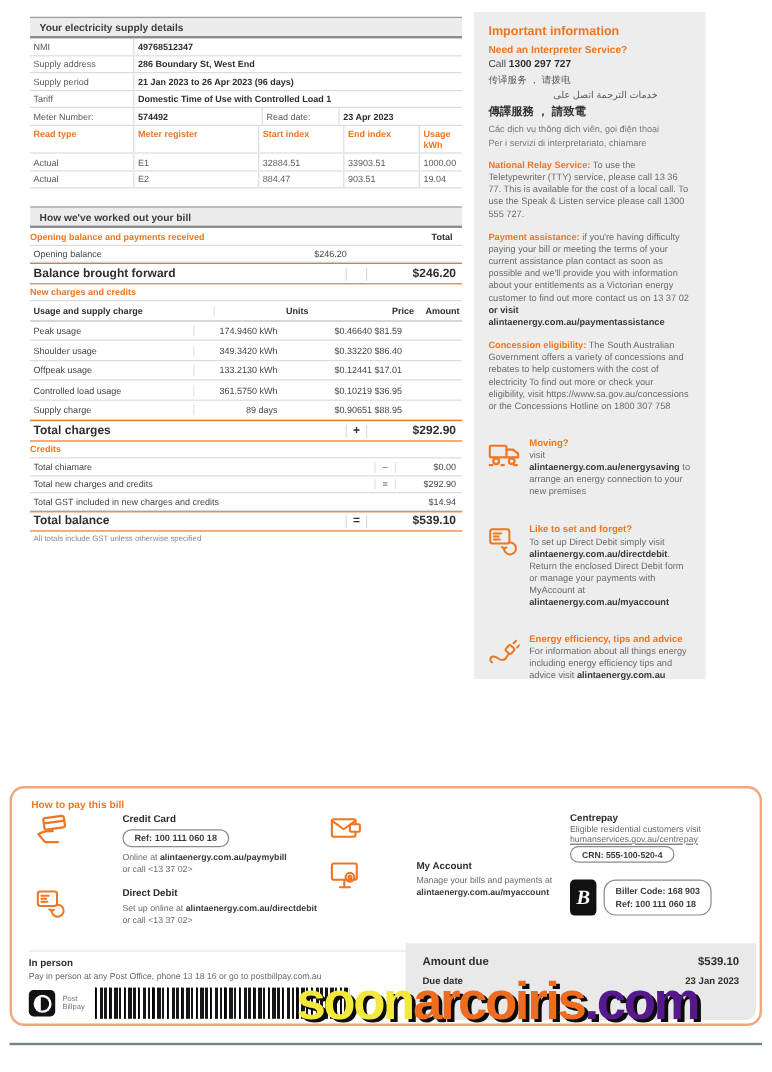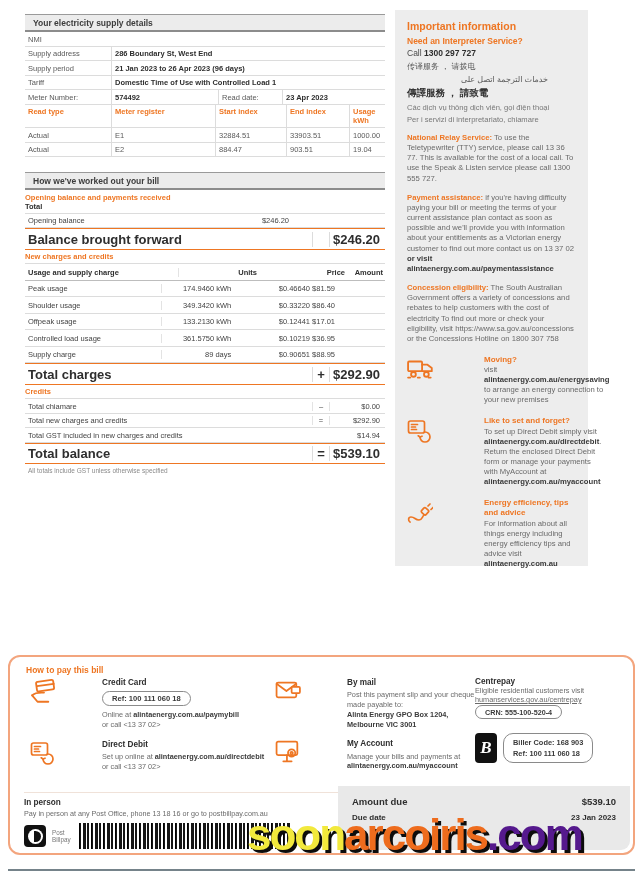--- a/index.html
+++ b/index.html
@@ -24,29 +24,29 @@
   .reg .r1{width:80px;}
   .reg .r2{width:97px;border-left:1px solid #dcdcdc;}
   .reg .r3{width:64px;border-left:1px solid #dcdcdc;}
   .reg .r4{width:56px;border-left:1px solid #dcdcdc;}
   .reg .r5{flex:1;border-left:1px solid #dcdcdc;}
   .reg-head span{color:#ee7623;font-weight:bold;}
 
   
   .bill{position:absolute;left:25px;top:172px;width:360px;}
   .bill .sechead{display:flex;justify-content:space-between;border-bottom:1px solid #dcdcdc;
-        font-size:7.5px;padding:2.5px 3px 2px 0;flex-direction:column;}
+        font-size:7.5px;padding:2.5px 3px 2px 0;}
   .bill .sechead .sh-l{color:#ee7623;font-weight:bold;}
   .bill .sechead .sh-r{font-weight:bold;color:#2e2e2e;padding-right:5px;}
   .openbal{display:flex;border-bottom:1px solid #dcdcdc;font-size:7.5px;padding:2.5px 0 2px 0;}
   .openbal .ob-l{flex:1;padding-left:3px;}
   .openbal .ob-v{width:118px;text-align:right;padding-right:4px;}
   .openbal .ob-pad{width:92px;}
   .hl-row{display:flex;border-top:1.5px solid #ee7623;border-bottom:1.5px solid #ee7623;
-        font-size:13px;font-weight:bold;color:#2e2e2e;padding:2.5px 0 2px 0;}
+        font-size:10px;font-weight:bold;color:#2e2e2e;padding:2.5px 0 2px 0;gap:24px;}
   .hl-row .h-l{flex:1;padding-left:3px;}
   .hl-row .h-op{width:16px;text-align:center;border-left:1px solid #dcdcdc;border-right:1px solid #dcdcdc;}
   .hl-row .h-v{width:50px;text-align:right;padding-right:5px;}
   .crow{display:flex;border-bottom:1px solid #dcdcdc;font-size:7.5px;padding:3.5px 0 3px 0;}
   .crow .cc1{width:150px;padding-left:3px;}
   .crow .cc2{width:78px;text-align:right;padding-right:4px;border-left:1px solid #e3e3e3;}
   .crow .cc3{width:40px;text-align:right;padding-right:2px;}
   .crow .cc4{width:42px;text-align:right;padding-right:2px;}
   .crow .cc5{flex:1;}
   .chead{font-weight:bold;color:#2e2e2e;border-bottom:1px solid #bdbdbd;}
@@ -62,21 +62,21 @@
   .info-title{color:#ee7623;font-weight:bold;font-size:10.5px;margin-bottom:4px;}
   .info-h{color:#ee7623;font-weight:bold;font-size:8.5px;margin-top:2px;}
   .call-line{font-size:8.5px;color:#4a4a4a;margin-top:2px;}
   .lang{font-size:8px;color:#5a5a5a;margin-top:3px;}
   .lang.ar{text-align:right;padding-right:28px;}
   .lang.zh-t{font-weight:bold;font-size:9.5px;color:#333;}
   .lang.small{font-size:7.6px;color:#777;}
   .ipara{font-size:7.7px;color:#6a6a6a;line-height:1.32;margin-top:9px;}
   .ipara .ih{color:#ee7623;font-weight:bold;}
   .ipara .ib{font-weight:bold;color:#3a3a3a;}
-  .tip{display:flex;margin-top:11px;gap:43px;}
+  .tip{display:flex;margin-top:21px;}
   .tip .tico{width:34px;flex:none;padding-top:2px;}
   .tip .ttxt{flex:1;font-size:7.7px;color:#6a6a6a;line-height:1.3;}
   .tip .th{color:#ee7623;font-weight:bold;font-size:8px;}
   .tip .tb{font-weight:bold;color:#3a3a3a;}
   .oic{stroke:#ee7623;fill:none;stroke-width:1.7;stroke-linecap:round;stroke-linejoin:round;}
 
   
   .paybox{position:absolute;left:8px;top:655px;width:627px;height:200px;border:2px solid #f3a57e;
         border-radius:12px;box-sizing:border-box;background:#fff;}
   .pay-title{color:#ee7623;font-weight:bold;font-size:8.5px;padding:8px 0 2px 16px;}
@@ -131,20 +131,21 @@
 </head>
 <body>
 
 <div class="page">
 
   <section class="supply">
     <div class="sec-titlebar">Your electricity supply details</div>
 
     <div class="trow">
       <span class="c-label">NMI</span>
+      <span class="c-value">49768512347</span>
     </div>
     <div class="trow">
       <span class="c-label">Supply address</span>
       <span class="c-value">286 Boundary St, West End</span>
     </div>
     <div class="trow">
       <span class="c-label">Supply period</span>
       <span class="c-value">21 Jan 2023 to 26 Apr 2023 (96 days)</span>
     </div>
     <div class="trow">
@@ -402,26 +403,20 @@
         <div class="pm">
           <span class="pico">
             <svg width="27" height="24" viewBox="0 0 26 22">
                 <g class="oic">
                   <rect x="1.5" y="4" width="19" height="14" rx="1.5"></rect>
                   <path d="M1.5 5l9.5 7 9.5-7"></path>
                   <rect x="16" y="8" width="8" height="6" rx="1" fill="#fff"></rect>
                 </g>
               </svg>
           </span>
-          <div class="ptxt">
-            <div class="pt-title">By mail</div>
-            <div>Post this payment slip and  your cheque  made payable  to:</div>
-            <div class="pb">Alinta Energy GPO Box 1204,</div>
-            <div class="pb">Melbourne VIC 3001</div>
-          </div>
         </div>
         <div class="pm">
           <span class="pico">
             <svg width="27" height="26" viewBox="0 0 26 24">
                 <g class="oic">
                   <rect x="1.5" y="2" width="20" height="13" rx="1.5"></rect>
                   <path d="M8 21h8M11.5 15v6"></path>
                   <circle cx="16" cy="13" r="3.5"></circle>
                   <circle cx="16" cy="13" r="1.2"></circle>
                 </g>

